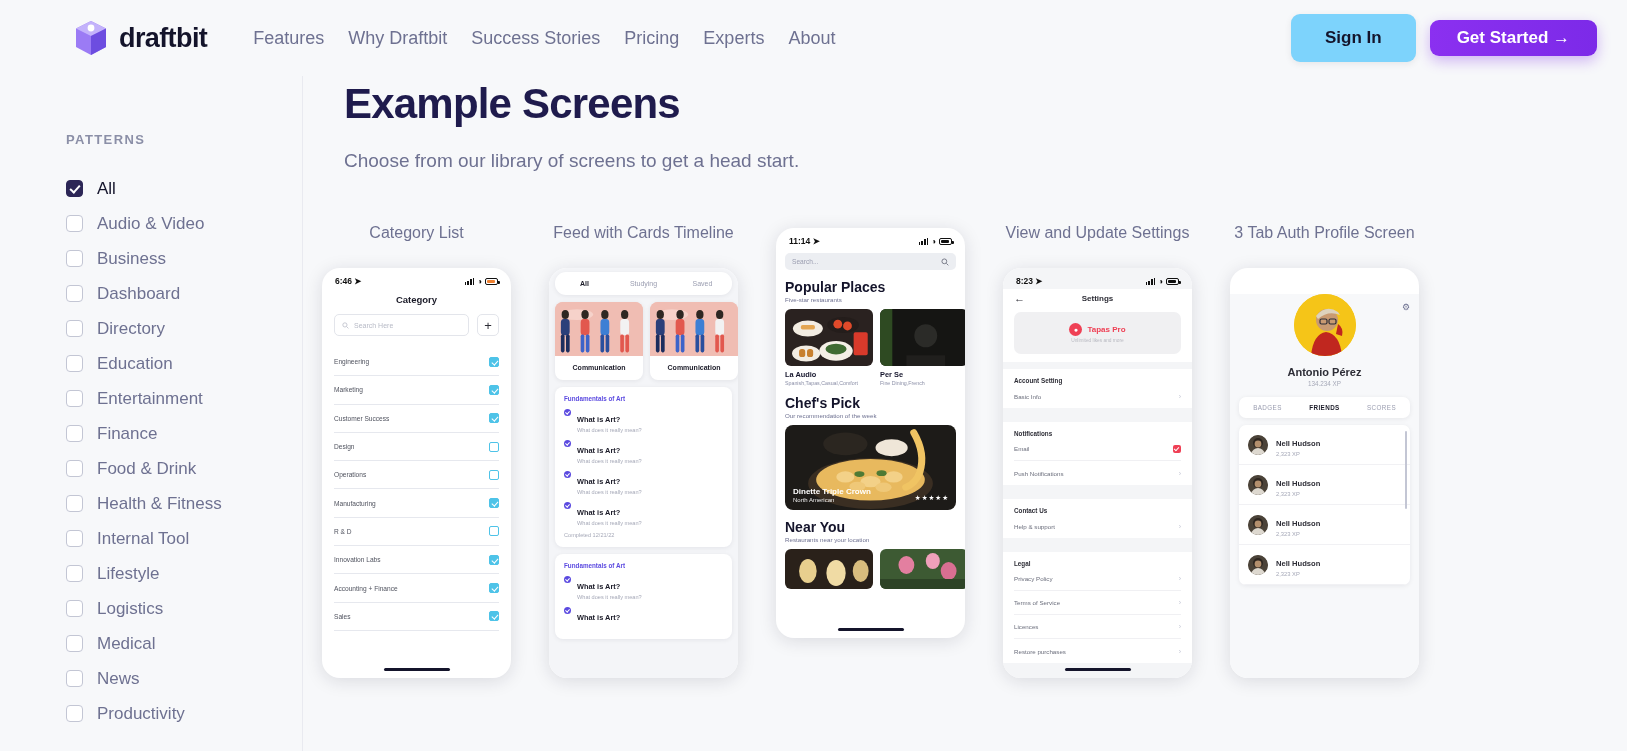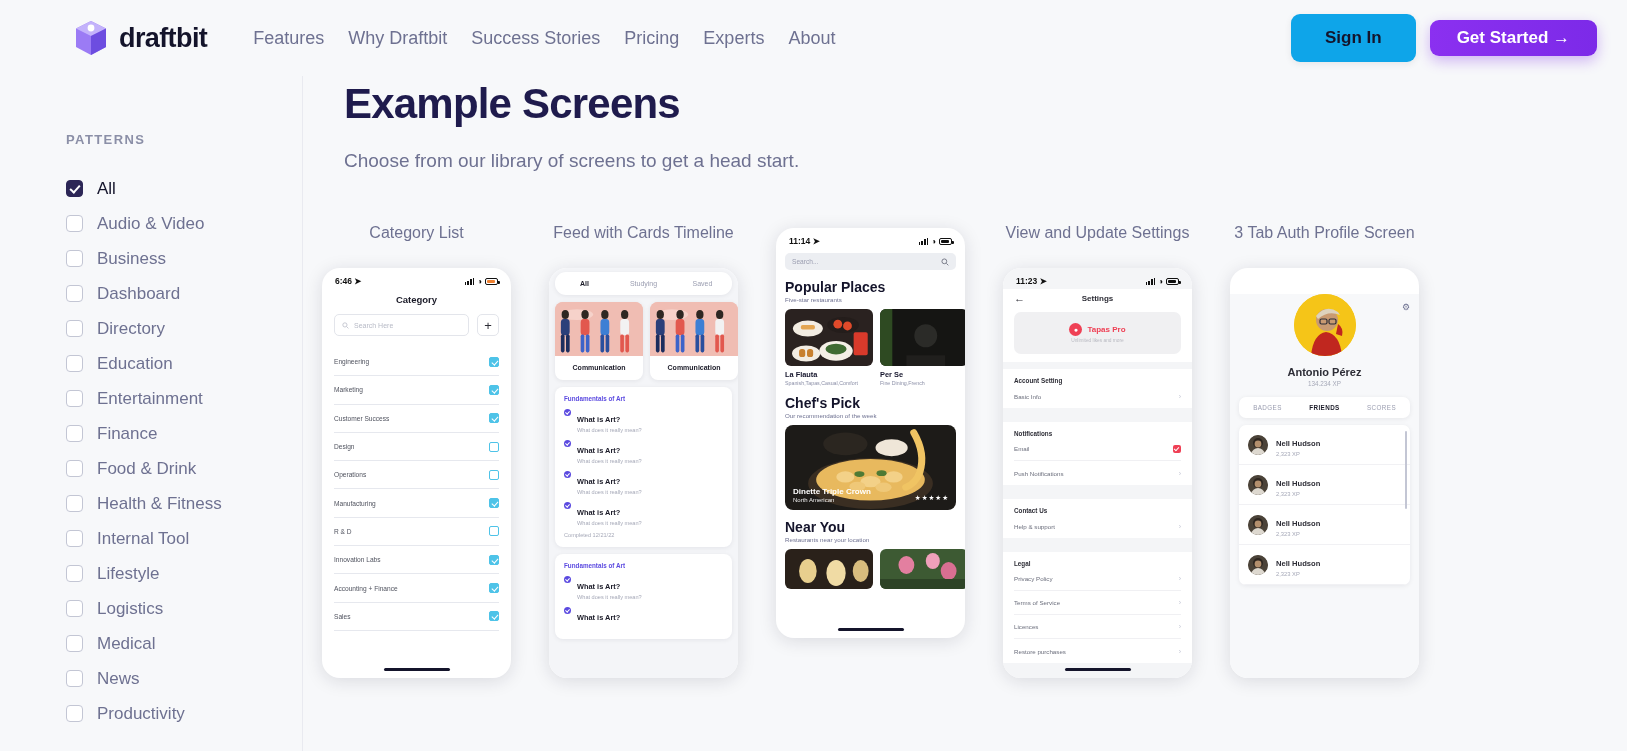--- a/index.html
+++ b/index.html
@@ -23,21 +23,21 @@
   }
   .nav { display: flex; align-items: center; gap: 24px; margin-left: 46px; }
   .nav-item {
     font-size: 18px; color: #6e7191; cursor: pointer; white-space: nowrap;
   }
   .header-actions {
     position: absolute; right: 42px; top: 0; height: 76px;
     display: flex; align-items: center; gap: 14px;
   }
   .btn-signin {
-    background: #0ea5e9; color: #14142b; font-size: 17px; font-weight: bold;
+    background: #7dd3fc; color: #14142b; font-size: 17px; font-weight: bold;
     padding: 14px 34px; border-radius: 9px; border: none; cursor: pointer;
     box-shadow: 0 2px 7px rgba(20,20,43,0.08);
   }
   .btn-started {
     background: linear-gradient(95deg,#8B30F0 0%, #7c2ae8 100%);
     color: #ffffff; font-size: 17px; font-weight: bold;
     padding: 8px 27px; border-radius: 9px; border: none; cursor: pointer;
     box-shadow: 0 5px 14px rgba(124,42,232,0.33);
     white-space: nowrap;
   }
@@ -502,21 +502,21 @@
                       <ellipse cx="66" cy="18" rx="18" ry="9" fill="#241d1b"></ellipse>
                       <circle cx="60" cy="17" r="5" fill="#e04a2a"></circle>
                       <circle cx="71" cy="19" r="5" fill="#e04a2a"></circle>
                       <ellipse cx="58" cy="47" rx="19" ry="11" fill="#f4efe6"></ellipse>
                       <ellipse cx="58" cy="45" rx="12" ry="6" fill="#3f6b32"></ellipse>
                       <ellipse cx="24" cy="50" rx="16" ry="9" fill="#f2ece2"></ellipse>
                       <rect x="16" y="45" width="7" height="9" rx="3" fill="#c8802f"></rect>
                       <rect x="25" y="45" width="7" height="9" rx="3" fill="#c8802f"></rect>
                       <rect x="78" y="26" width="16" height="26" rx="2" fill="#d93a2b"></rect>
                     </svg></div>
-                  <div class="p3-name">La Flauta</div>
+                  <div class="p3-name">La Audio</div>
                   <div class="p3-tags">Spanish,Tapas,Casual,Comfort</div>
                 </div>
                 <div style="flex:0 0 88px">
                   <div class="p3-thumb"><svg viewBox="0 0 100 64" width="100%" height="100%" preserveAspectRatio="none">
                       <rect width="100" height="64" fill="#151513"></rect>
                       <rect x="0" y="0" width="14" height="64" fill="#2e4a22"></rect>
                       <circle cx="52" cy="30" r="13" fill="#2b2b28"></circle>
                       <rect x="30" y="52" width="44" height="12" fill="#201f1d"></rect>
                     </svg></div>
                   <div class="p3-name">Per Se</div>
@@ -563,21 +563,21 @@
               <div class="homebar"></div>
             </div>
           </div>
         </div>
         <div class="card">
           <div class="card-title">View and Update Settings</div>
           <div class="phone-shell">
             <div class="phone-inner">
               <div style="background:#f4f5f7;min-height:100%">
                 <div class="statusbar">
-                  <span>11:23 ➤</span>
+                  <span>8:23 ➤</span>
                   <span class="sb-right">
                     <span class="bars">
                       <i></i>
                       <i></i>
                       <i></i>
                       <i></i>
                     </span>
                     <span class="wifi">◑</span>
                     <span class="batt">
                       <i style="width:8px;background:#101010"></i>

